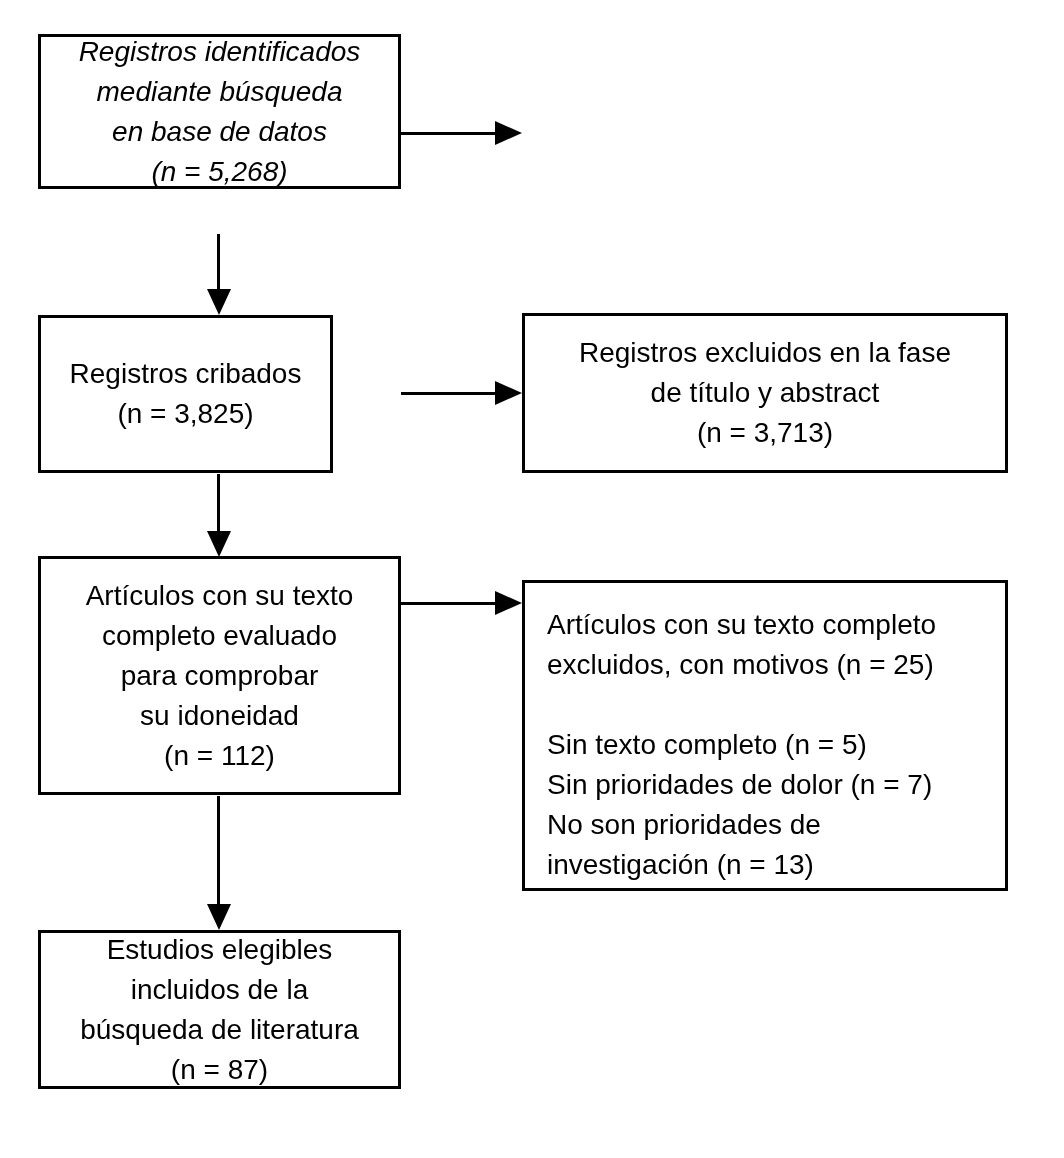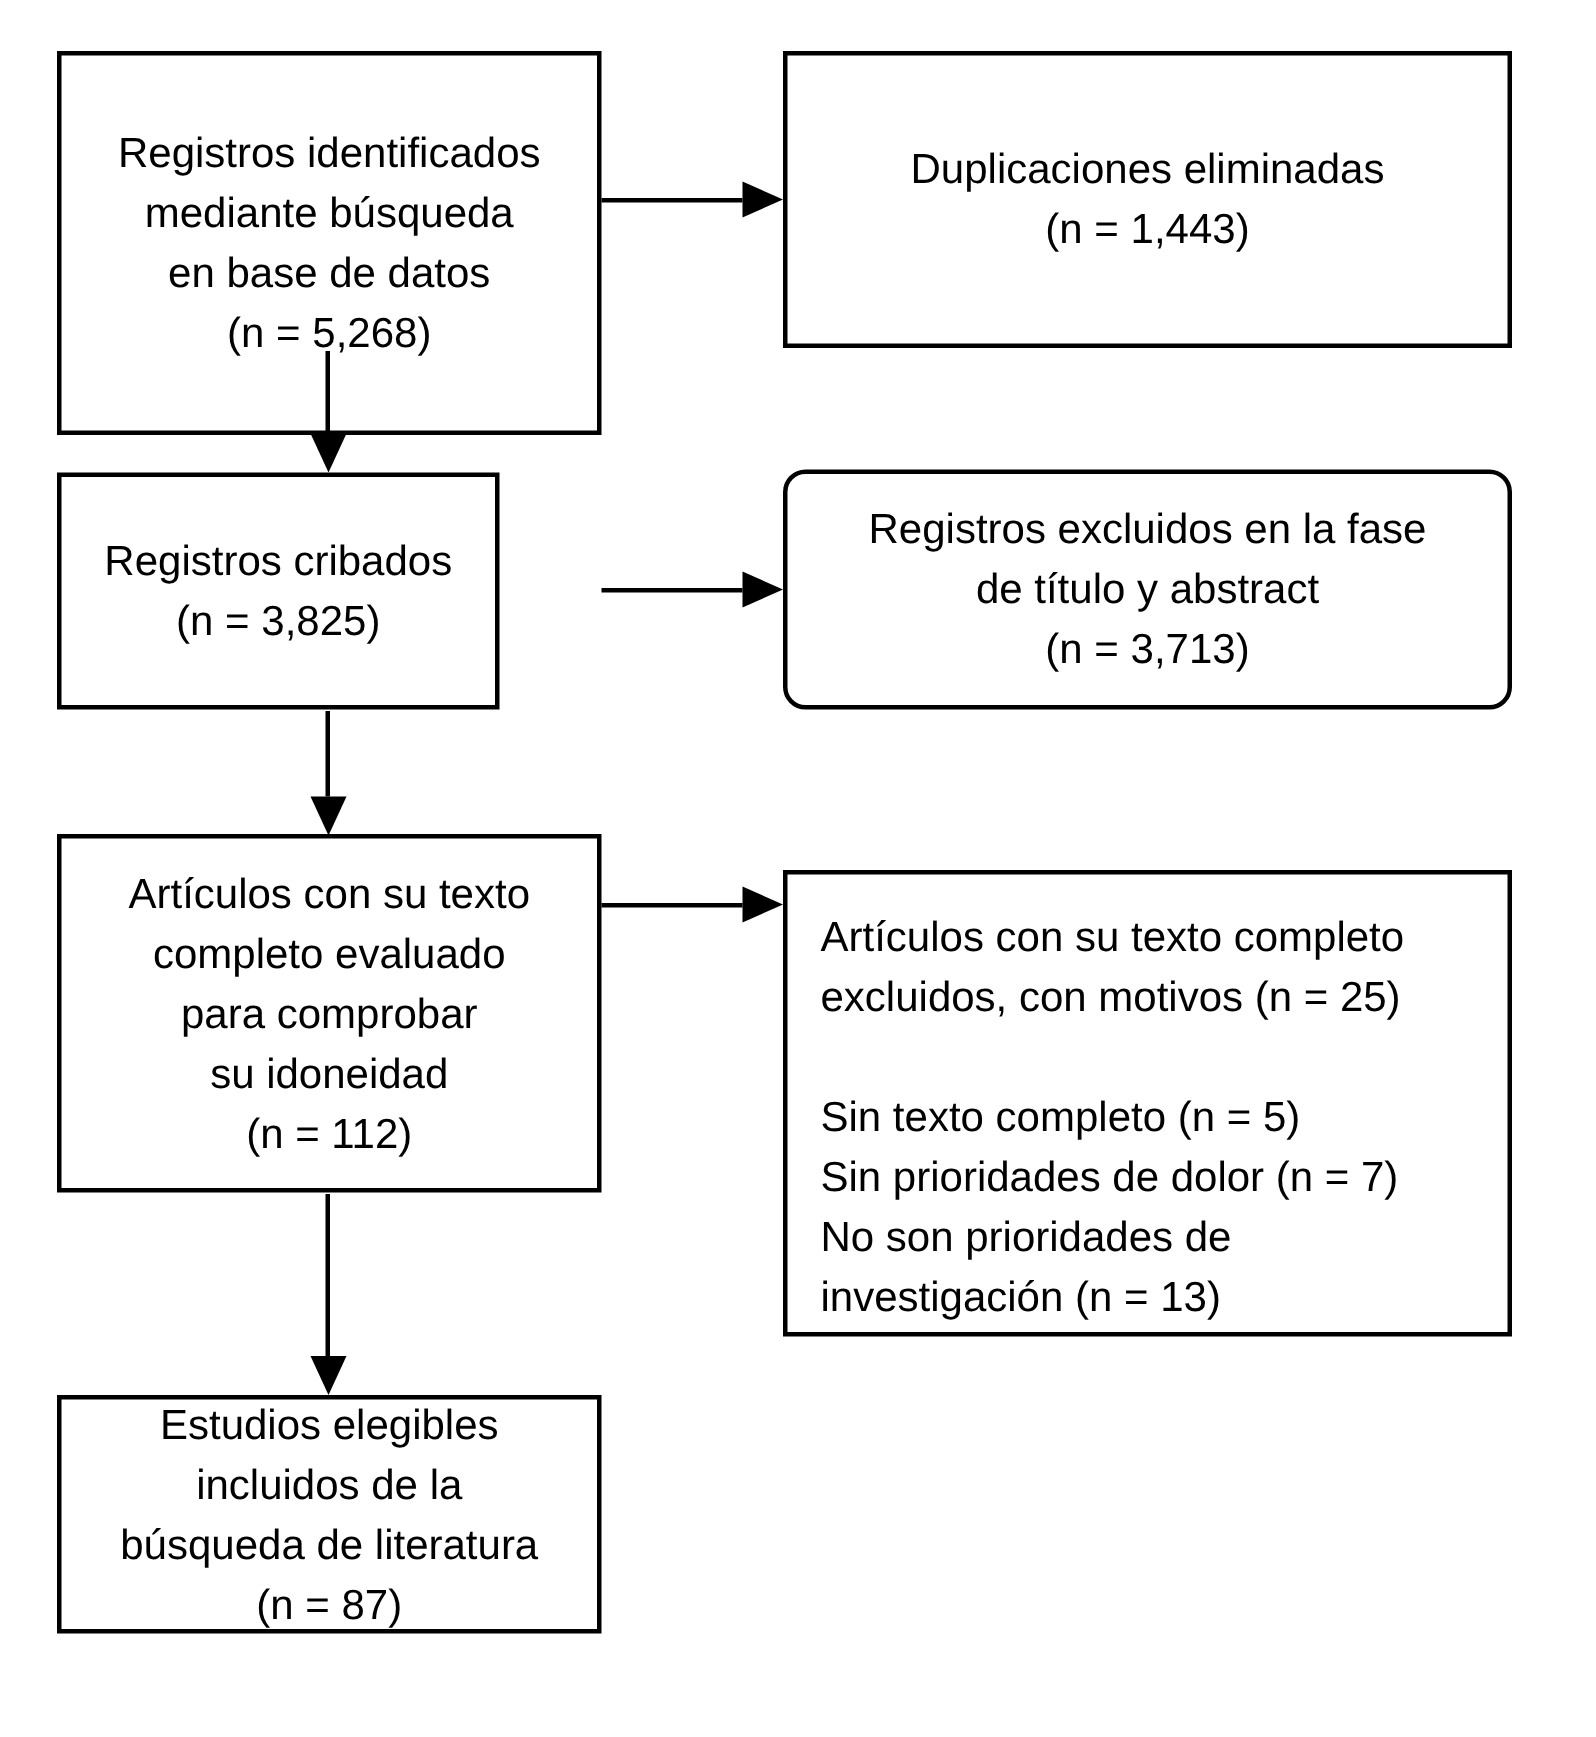--- a/index.html
+++ b/index.html
@@ -70,48 +70,44 @@
     border-top: 26px solid var(--border, #000000);
     border-left: 12px solid transparent;
     border-right: 12px solid transparent;
   }
 </style>
 </head>
 <body>
 
 <div class="stage">
 
-  <div class="box" style="left:38px; top:34px; width:363px; height:256px;">
+  <div class="box" style="left:38px; top:34px; width:363px; height:155px;font-style:italic;">
     <span>Registros identificados
 mediante búsqueda
 en base de datos
 (n = 5,268)</span>
   </div>
 
-  <div class="box" style="left:522px; top:34px; width:486px; height:198px;">
-    <span>Duplicaciones eliminadas
-(n = 1,443)</span>
-  </div>
 
   <div class="arrow-h" style="left:401px; top:120px; width:121px; height:26px;">
     <div class="shaft"></div>
     <div class="head"></div>
   </div>
 
   <div class="arrow-v" style="left:206px; top:234px; width:25px; height:81px;">
     <div class="shaft"></div>
     <div class="head"></div>
   </div>
 
   <div class="box" style="left:38px; top:315px; width:295px; height:158px;text-align:center;">
     <span>Registros cribados
 (n = 3,825)</span>
   </div>
 
-  <div class="box" style="left:522px; top:313px; width:486px; height:160px;border-radius:15px;">
+  <div class="box" style="left:522px; top:313px; width:486px; height:160px;">
     <span>Registros excluidos en la fase
 de título y abstract
 (n = 3,713)</span>
   </div>
 
   <div class="arrow-h" style="left:401px; top:380px; width:121px; height:26px;">
     <div class="shaft"></div>
     <div class="head"></div>
   </div>
 

